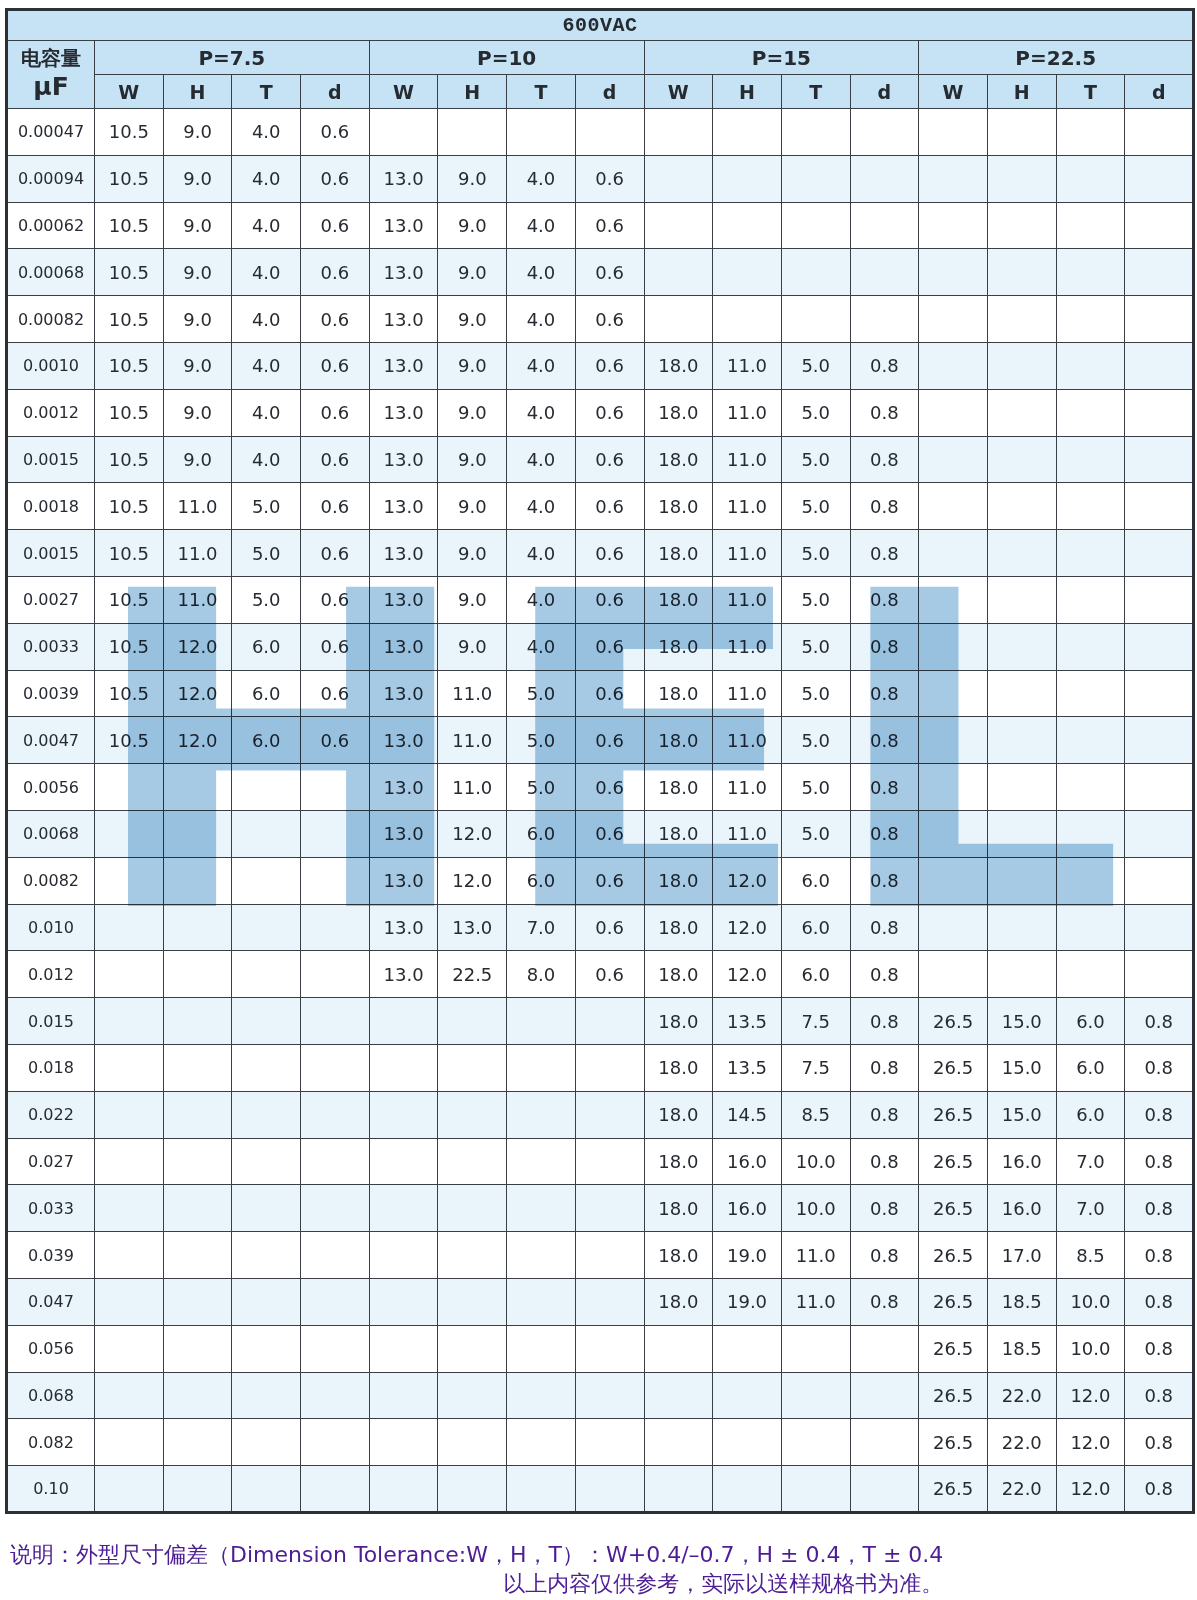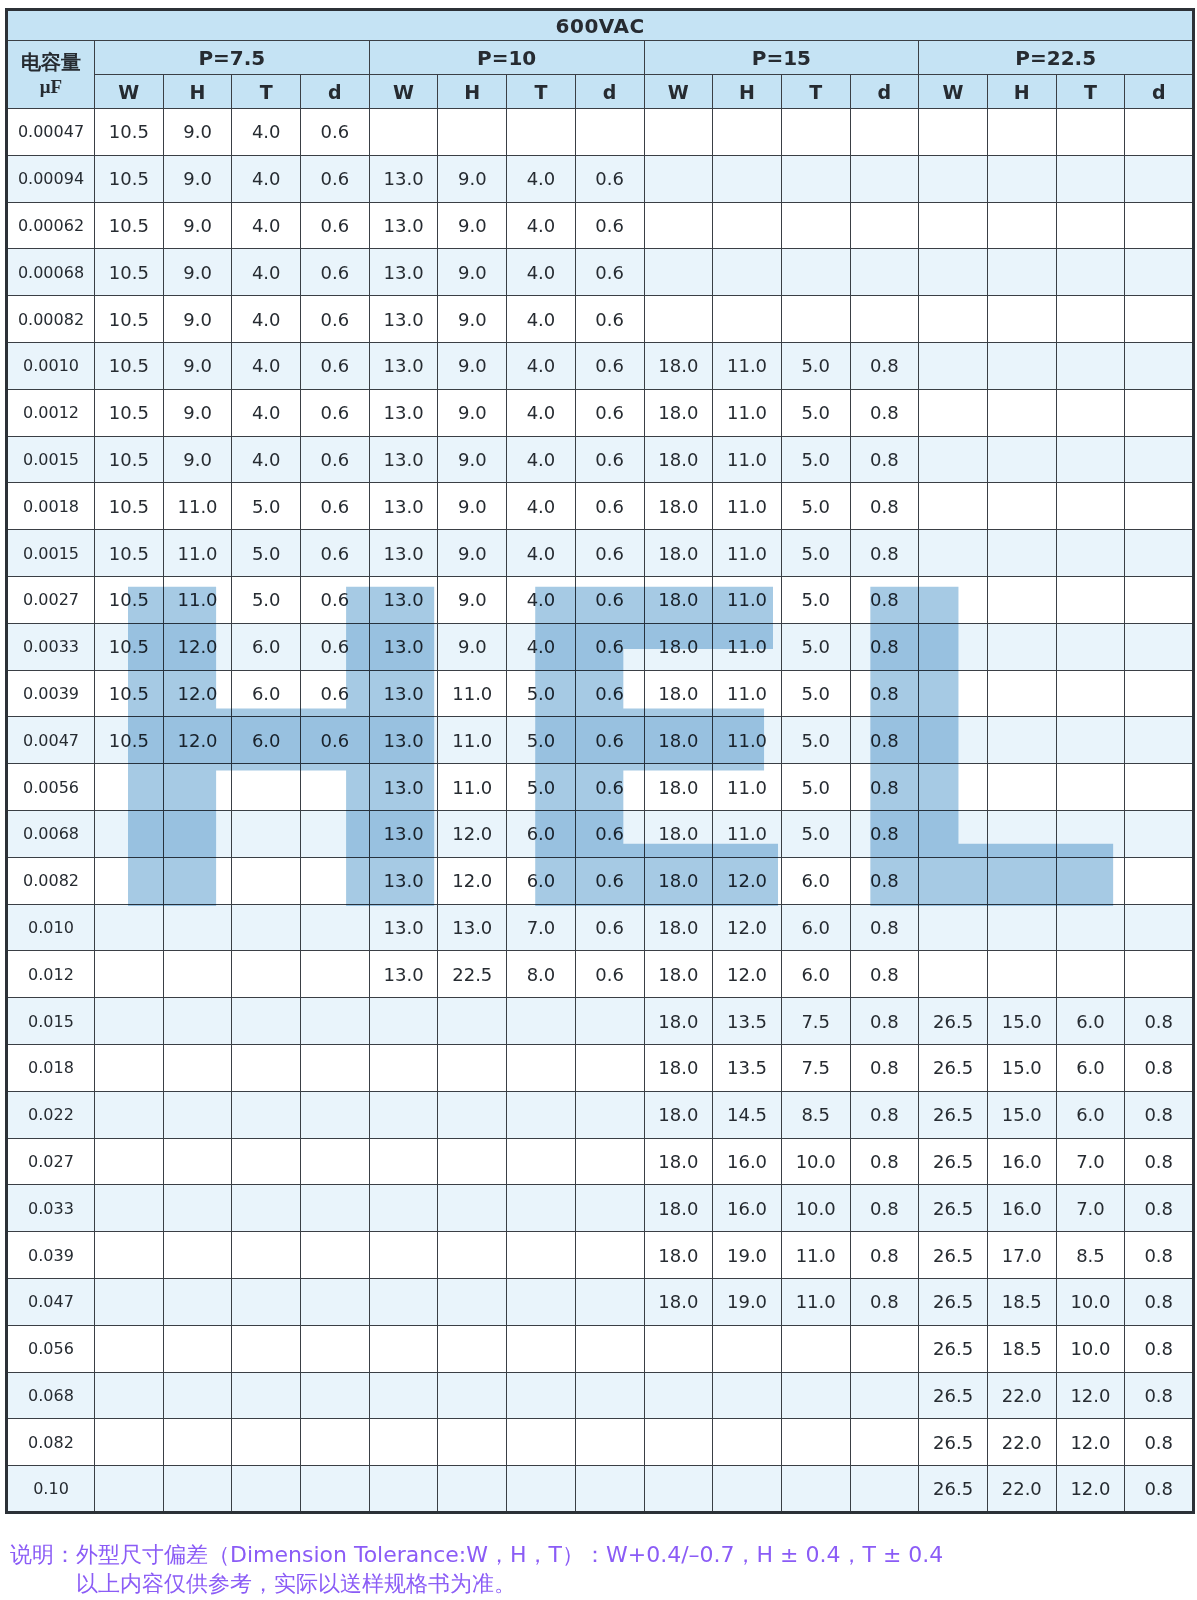--- a/index.html
+++ b/index.html
@@ -17,25 +17,25 @@
     table-layout:fixed;
     border:3px solid #2c3137;
   }
   table.spec th, table.spec td{
     border:1.5px solid #3a3f45;
     text-align:center;vertical-align:middle;
     color:#262b31;
     padding:0;overflow:hidden;white-space:nowrap;
   }
   thead th{background:#c5e3f4;font-weight:bold;}
-  tr.title-row th{height:29px;font-size:20px;letter-spacing:0.5px;}
+  tr.title-row th{height:29px;font-size:20px;letter-spacing:0.5px;font-family:Liberation Mono, monospace;}
   tr.pitch-row th{height:33px;font-size:20px;}
   tr.dim-row th{height:33px;font-size:19px;}
   th.cap-head{font-size:19px;line-height:1.3;margin-left:41px;}
-  th.cap-head .uf{font-size:19px;font-family:Liberation Serif, serif;}
+  th.cap-head .uf{font-size:25px;}
   tbody tr{height:46.8px;}
   tbody td{font-size:18px;background:#ffffff;}
   tbody tr:nth-child(even) td{background:#e9f4fb;}
   td.cap-cell{font-size:16px;}
   .watermark{
     position:absolute;
     left:85px;top:535px;
     font-size:438px;line-height:1;
     font-weight:bold;
     color:#a6cae4;
@@ -43,24 +43,24 @@
     transform:scaleX(1.07);
     transform-origin:left top;
     mix-blend-mode:multiply;
     z-index:5;
     pointer-events:none;
     user-select:none;
   }
   .footnote{
     position:absolute;left:10px;top:1540px;
     display:flex;align-items:flex-start;
-    font-size:22px;color:#8b5cf6;line-height:1.32;
+    font-size:22px;color:#4c1d95;line-height:1.32;
   }
   .footnote .label{white-space:pre;}
-  .footnote .lines div{white-space:nowrap;}
+  .footnote .lines div{white-space:nowrap;text-align:right;}
 </style>
 </head>
 <body>
 
 <div class="page">
 
   <table class="spec">
     <colgroup>
         <col style="width: 88px;">
         <col style="width: 68.7px;">

